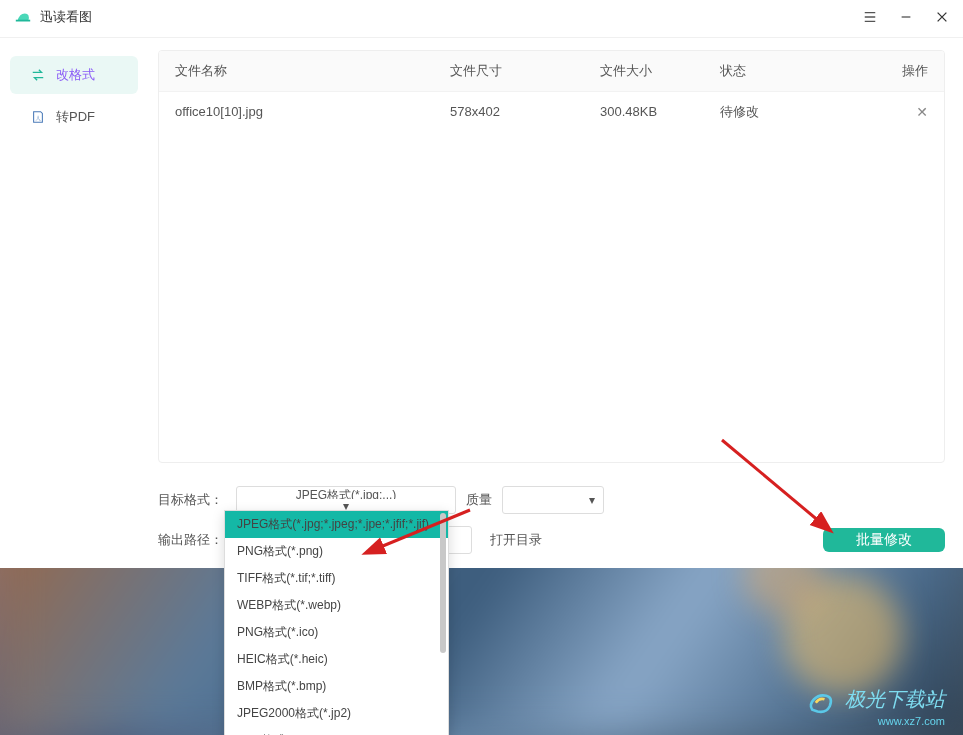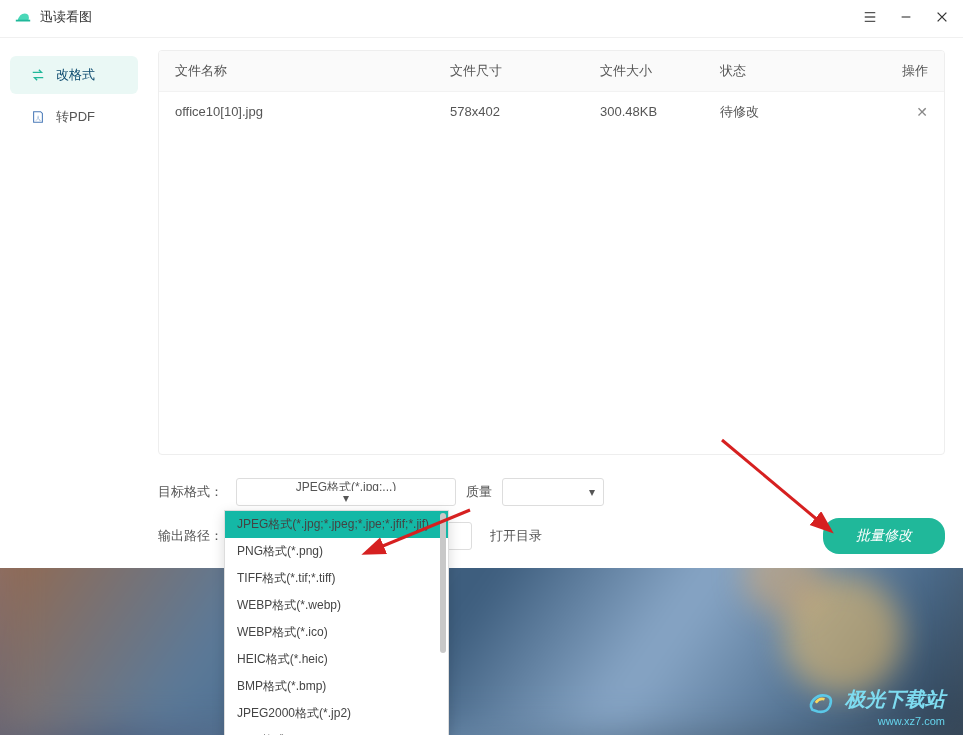--- a/index.html
+++ b/index.html
@@ -1,36 +1,36 @@
 <!DOCTYPE html>
 <html><head>
   <meta charset="utf-8">
   <style>
     * { margin: 0; padding: 0; box-sizing: border-box; font-family: "Microsoft YaHei", Arial, sans-serif; }
     body { width: 963px; height: 735px; background: linear-gradient(135deg, #8a5a3a 0%, #c08060 20%, #4a5a7a 50%, #6a8aaa 70%, #3a4a5a 100%); position: relative; overflow: hidden; }
     .bg-blur { position: absolute; inset: 0; filter: blur(20px); background: linear-gradient(125deg, #7a4628 0%, #b87850 15%, #9a6848 25%, #5a7a9a 45%, #3a5a7a 60%, #8aa8c8 75%, #4a6a8a 90%, #2a3a4a 100%); }
     .bg-spot { position: absolute; border-radius: 50%; filter: blur(15px); }
     .spot1 { width: 120px; height: 120px; background: rgba(255,200,100,0.5); bottom: 40px; right: 60px; }
     .spot2 { width: 80px; height: 80px; background: rgba(255,180,90,0.4); bottom: 120px; right: 140px; }
-    .watermark { position: absolute; bottom: 20px; right: 18px; color: #7edcf0; font-size: 20px; font-weight: bold; font-style: italic; z-index: 1; }
+    .watermark { position: absolute; bottom: 20px; right: 18px; color: #7edcf0; font-size: 20px; font-weight: normal; font-style: italic; z-index: 1; }
     .watermark-sub { position: absolute; bottom: 8px; right: 18px; color: #66d4ec; font-size: 11px; z-index: 1; }
     .wmark-icon { display: inline-block; width: 28px; height: 28px; vertical-align: middle; margin-right: 4px; }
 
     .app { position: absolute; top: 0; left: 0; width: 963px; height: 568px; background: #ffffff; display: flex; flex-direction: column; z-index: 10; }
     .titlebar { height: 38px; display: flex; align-items: center; justify-content: space-between; padding: 0 12px 3px 14px; border-bottom: 1px solid #f0f0f0; }
     .title-left { display: flex; align-items: center; gap: 8px; }
     .app-logo { width: 18px; height: 18px; }
     .app-title { font-size: 13px; color: #333; }
     .title-right { display: flex; align-items: center; gap: 18px; }
     .title-btn { width: 18px; height: 18px; display: flex; align-items: center; justify-content: center; cursor: pointer; color: #555; }
 
     .body { flex: 1; display: flex; }
     .sidebar { width: 148px; padding-top: 14px; }
     .sidebar-item { height: 38px; display: flex; align-items: center; gap: 10px; padding: 0 20px; font-size: 13px; color: #555; cursor: pointer; border-radius: 6px; margin: 4px 10px; }
-    .sidebar-item.active { background: #eaf8f5; color: #0c4a6e; }
+    .sidebar-item.active { background: #eaf8f5; color: #8b5cf6; }
     .side-icon { width: 16px; height: 16px; display: flex; align-items: center; justify-content: center; }
 
     .main { flex: 1; display: flex; flex-direction: column; padding: 12px 18px 14px 10px; }
     .toolbar { height: 34px; display: flex; align-items: center; justify-content: space-between; margin-bottom: 8px; }
     .add-btn { height: 30px; padding: 0 14px; border: 1px solid #e0e0e0; border-radius: 4px; display: flex; align-items: center; gap: 6px; font-size: 13px; color: #555; cursor: pointer; background: #fff; }
     .clear-btn { font-size: 13px; color: #555; cursor: pointer; }
 
     .table { flex: 1; border: 1px solid #eee; border-radius: 4px; overflow: hidden; display: flex; flex-direction: column; }
     .thead, .trow { display: flex; align-items: center; padding: 0 16px; }
     .thead { height: 40px; background: #fafafa; font-size: 13px; color: #555; }
@@ -43,21 +43,21 @@
     .row-close { cursor: pointer; color: #888; font-size: 14px; }
 
     .bottom { margin-top: 23px; display: flex; flex-direction: column; gap: 12px; }
     .brow { display: flex; align-items: center; gap: 10px; }
     .blabel { font-size: 13px; color: #555; width: 68px; }
     .bselect { height: 28px; border: 1px solid #ddd; border-radius: 3px; padding: 0 8px; font-size: 12px; color: #555; background: #fff; }
     .bselect.fmt { width: 220px; flex-direction: column; }
     .bselect.q { width: 102px; }
     .bpath { width: 236px; }
     .open-btn { font-size: 13px; color: #555; cursor: pointer; padding: 4px 8px; }
-    .batch-btn { margin-left: auto; width: 122px; height: 36px; background: #20b89a; color: #fff; border: none; border-radius: 16px; font-size: 14px; cursor: pointer; display: flex; align-items: center; justify-content: center; font-style: italic; }
+    .batch-btn { margin-left: auto; width: 122px; height: 24px; background: #20b89a; color: #fff; border: none; border-radius: 6px; font-size: 14px; cursor: pointer; display: flex; align-items: center; justify-content: center; }
 
     
     .dropdown { position: absolute; left: 224px; top: 510px; width: 225px; background: #fff; border: 1px solid #ddd; box-shadow: 0 4px 12px rgba(0,0,0,0.15); z-index: 200; max-height: 240px; overflow-y: auto; }
     .dd-item { padding: 5px 12px; font-size: 12px; color: #444; cursor: pointer; }
     .dd-item.selected { background: #14b8a6; }
     .dd-thumb { position: absolute; right: 2px; top: 2px; width: 6px; height: 140px; background: #c8c8c8; border-radius: 3px; }
 
     
     .arrow-svg { position: absolute; pointer-events: none; z-index: 300; }
   </style>
@@ -172,21 +172,21 @@
       </div>
     </div>
   </div>
 </div>
 
 <div class="dropdown">
   <div class="dd-item selected">JPEG格式(*.jpg;*.jpeg;*.jpe;*.jfif;*.jif)</div>
   <div class="dd-item">PNG格式(*.png)</div>
   <div class="dd-item">TIFF格式(*.tif;*.tiff)</div>
   <div class="dd-item">WEBP格式(*.webp)</div>
-  <div class="dd-item">WEBP格式(*.ico)</div>
+  <div class="dd-item">PNG格式(*.ico)</div>
   <div class="dd-item">HEIC格式(*.heic)</div>
   <div class="dd-item">BMP格式(*.bmp)</div>
   <div class="dd-item">JPEG2000格式(*.jp2)</div>
   <div class="dd-item">TGA格式(*.tga)</div>
   <div class="dd-thumb"></div>
 </div>
 
 <svg class="arrow-svg" style="left:360px; top:500px;" width="120" height="70">
   <defs>
       <marker id="ah1" markerWidth="10" markerHeight="10" refX="2" refY="3" orient="auto">

